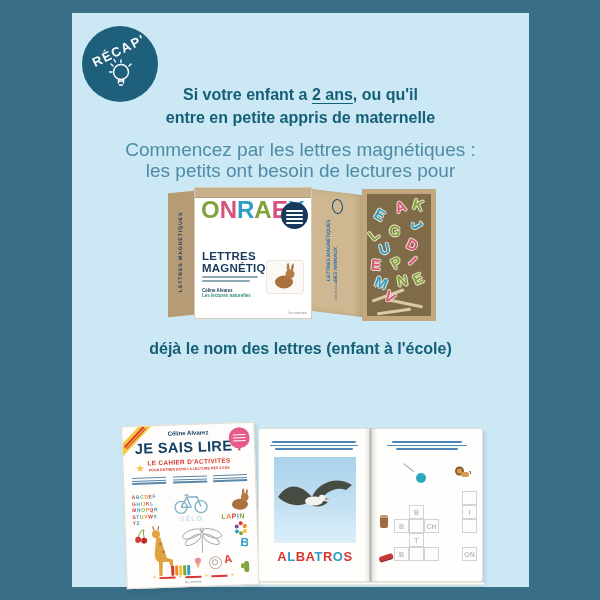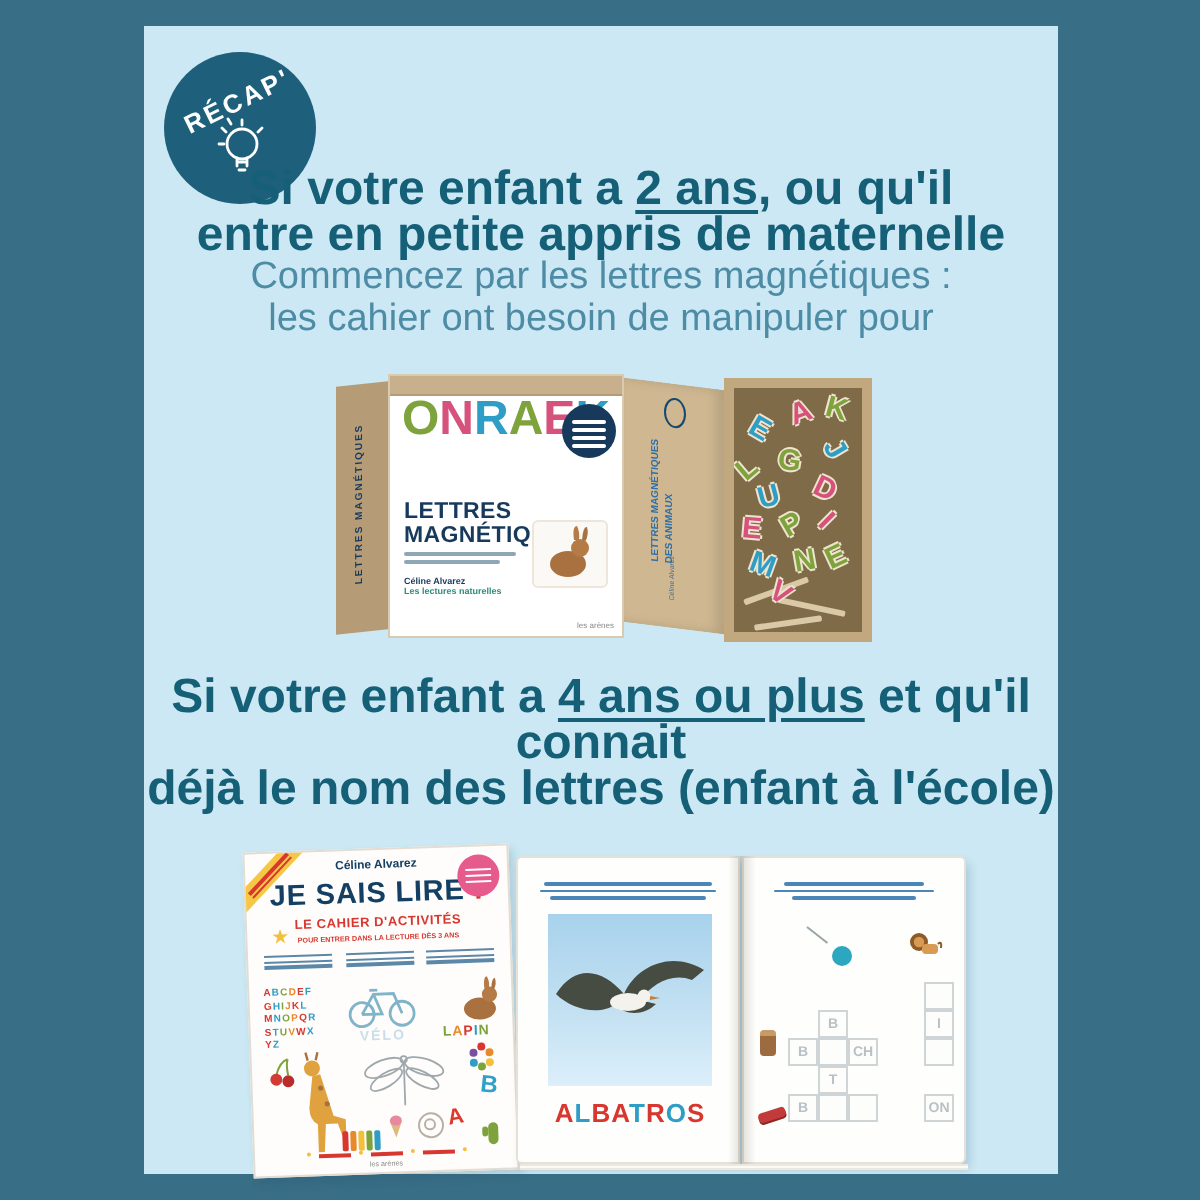--- a/index.html
+++ b/index.html
@@ -8,24 +8,24 @@
   .card{position:absolute;left:72px;top:13px;width:457px;height:574px;background:#CBE8F4;}
 
   
   .recap-badge{position:absolute;left:10px;top:13px;width:76px;height:76px;border-radius:50%;background:#1E607B;}
   .recap-text{position:absolute;left:8px;top:17px;transform:rotate(-26deg);color:#fff;font-weight:bold;
               font-size:13px;letter-spacing:1.5px;}
   .bulb{position:absolute;left:21px;top:30px;}
 
   
   .txt{position:absolute;left:0;right:0;text-align:center;}
-  .headline{color:#156077;font-weight:bold;font-size:24px;line-height:23px;}
+  .headline{color:#156077;font-weight:bold;font-size:16px;line-height:23px;}
   .headline .ul{text-decoration:underline;text-underline-offset:3px;}
   .bodytext{color:#4E8CA6;font-size:19px;line-height:21px;}
-  .h1{top:70px;} .b1{top:115px;}
+  .h1{top:70px;} .b1{top:126px;}
   .h2{top:324px;} .b2{top:372px;}
 
   
   .prod1{position:absolute;left:94px;top:172px;width:270px;height:140px;}
   .box-closed{position:absolute;left:2px;top:2px;width:144px;height:132px;}
   .spine{position:absolute;left:0;top:5px;width:26px;height:124px;background:#B59C77;transform:skewY(-6deg);}
   .spine-text{position:absolute;left:9px;top:10px;writing-mode:vertical-rl;transform:rotate(180deg);
               color:#17395C;font-size:5px;font-weight:bold;letter-spacing:1px;height:90px;}
   .front{position:absolute;left:26px;top:0;width:118px;height:132px;background:#fff;border:1px solid #D8CBB2;box-sizing:border-box;}
   .topkraft{height:9px;background:#C8B08C;border-bottom:1px solid #B59C77;}
@@ -135,21 +135,21 @@
       </g>
     </svg>
   </div>
 
   <div class="txt headline h1">
     <div><span>Si votre enfant a </span><span class="ul">2 ans</span><span>, ou qu'il</span></div>
     <div>entre en petite appris de maternelle</div>
   </div>
   <div class="txt bodytext b1">
     <div>Commencez par les lettres magnétiques :</div>
-    <div>les cahier ont besoin de manipuler pour</div>
+    <div>les petits ont besoin de lectures pour</div>
   </div>
 
   <div class="prod1">
     <div class="box-closed">
       <div class="spine">
         <div class="spine-text">LETTRES MAGNÉTIQUES</div>
       </div>
       <div class="front">
         <div class="topkraft"></div>
         <div class="bigletters" id="boxrow1"><span style="color: rgb(127, 163, 60);">O</span><span style="color: rgb(214, 82, 124);">N</span><span style="color: rgb(46, 158, 198);">R</span><span style="color: rgb(127, 163, 60);">A</span><span style="color: rgb(214, 82, 124);">E</span><span style="color: rgb(46, 158, 198);">K</span></div>
@@ -207,21 +207,20 @@
             <span style="color: rgb(127, 163, 60); left: 30px; top: 78px; transform: rotate(-10deg);">N</span>
             <span style="color: rgb(46, 158, 198); left: 8px; top: 80px; transform: rotate(20deg);">M</span>
             <span style="color: rgb(127, 163, 60); left: 46px; top: 76px; transform: rotate(-25deg);">E</span>
             <span style="color: rgb(214, 82, 124); left: 18px; top: 94px; transform: rotate(35deg);">V</span>
           </div>
       </div>
     </div>
   </div>
 
   <div class="txt headline h2">
-    <div><span>Si votre enfant a </span><span class="ul">4 ans ou plus</span><span> et qu'il connait</span></div>
     <div>déjà le nom des lettres (enfant à l'école)</div>
   </div>
 
   <div class="book1">
     <div class="ribbon">
         <i></i>
         <i></i>
       </div>
     <div class="cover-author">Céline Alvarez</div>
     <div class="pinkbadge">

